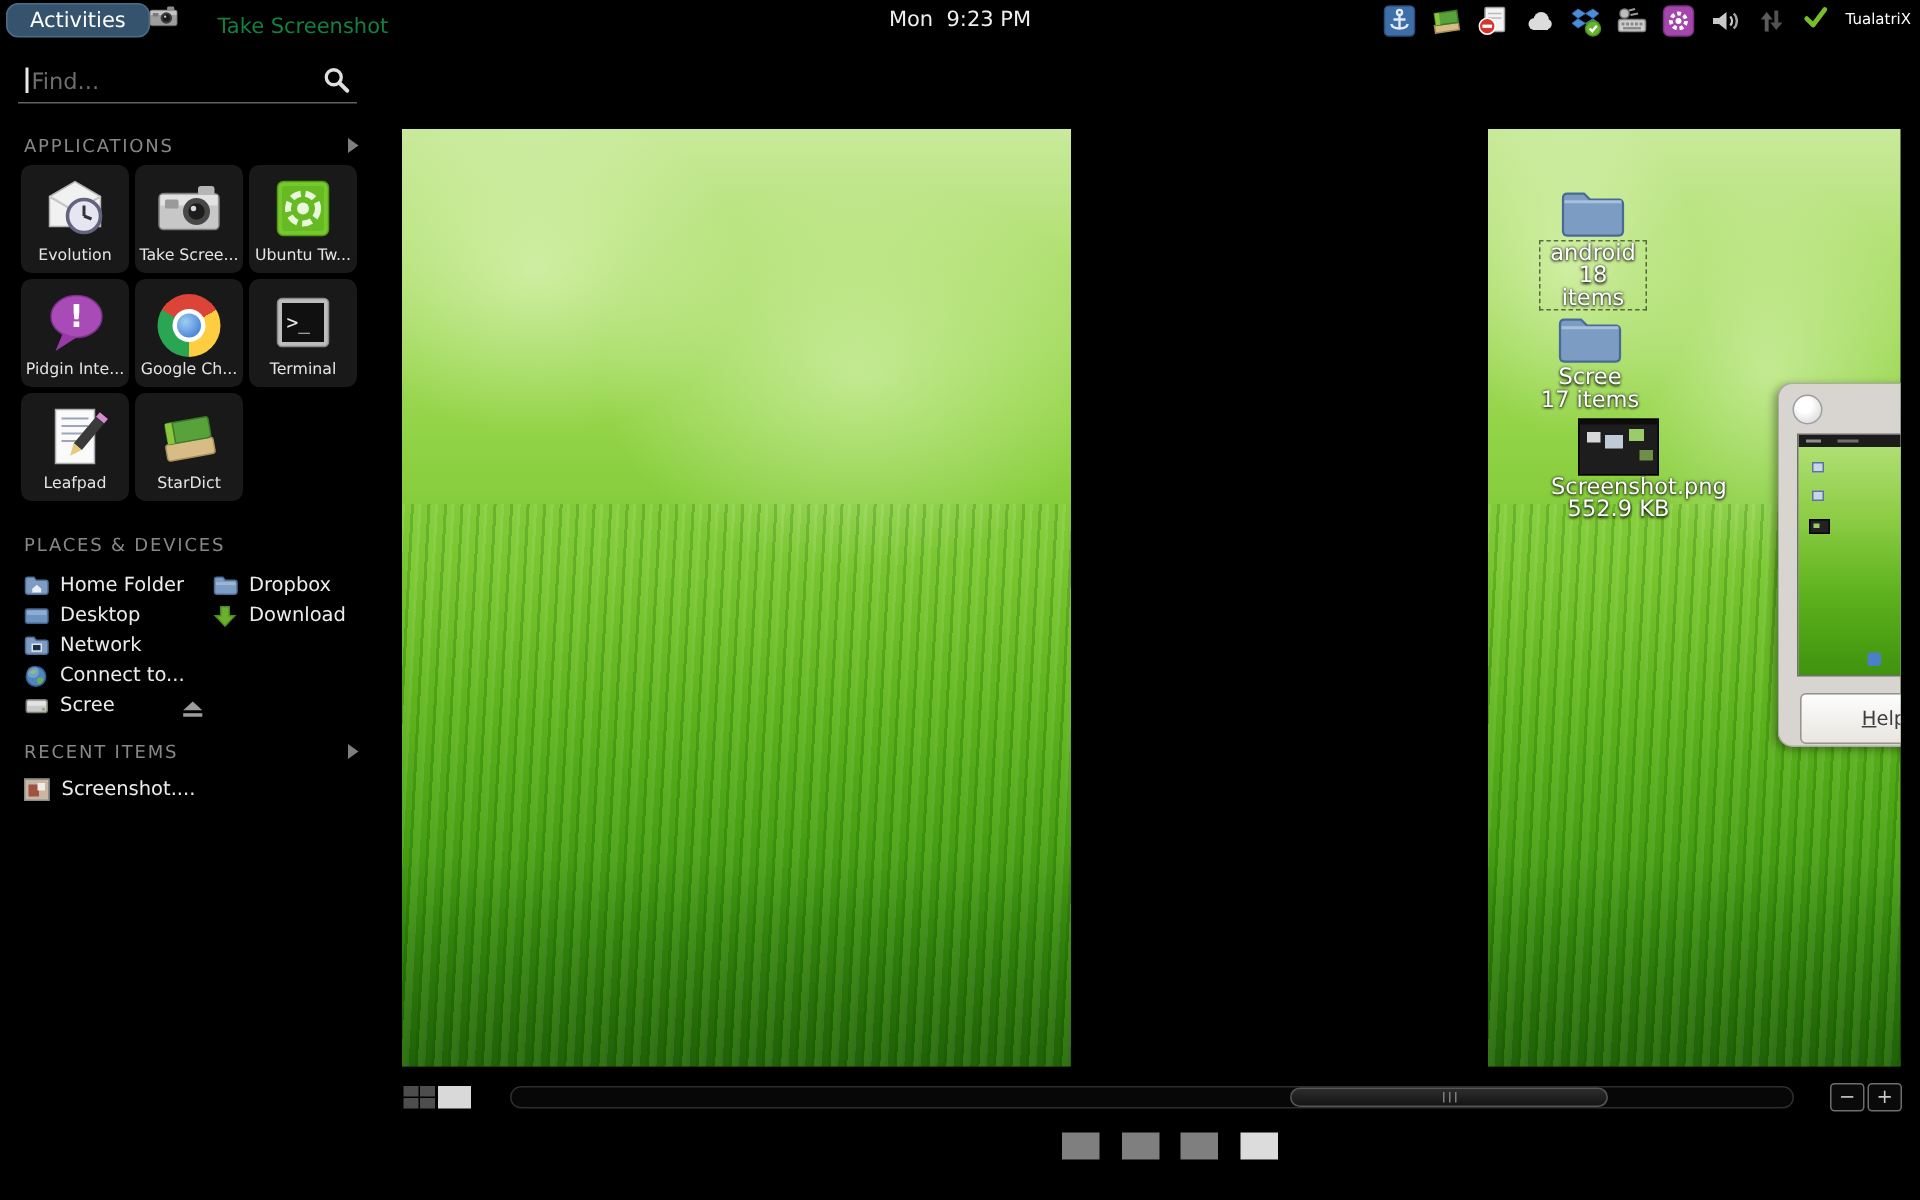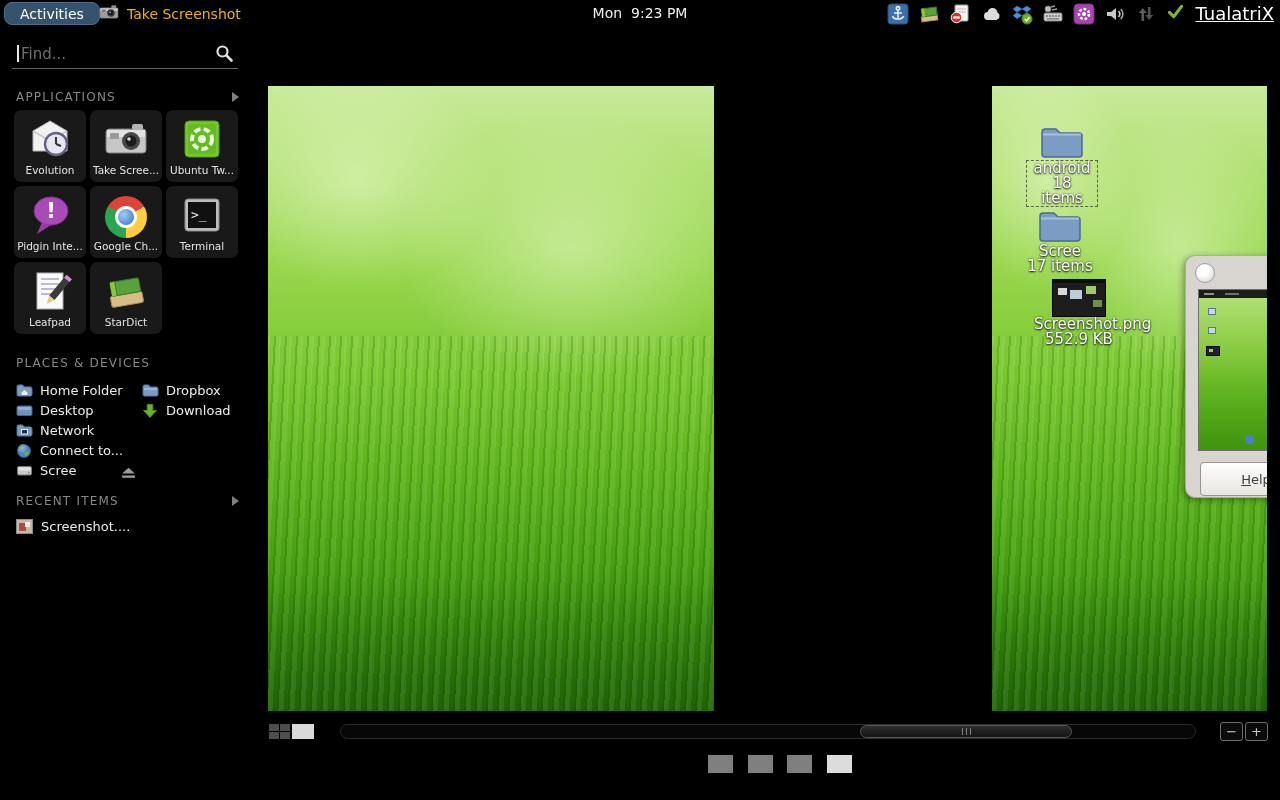--- a/index.html
+++ b/index.html
@@ -4,27 +4,27 @@
 <style>
   * { margin:0; padding:0; box-sizing:border-box; }
   html,body { background:#000; }
   body { font-family:"DejaVu Sans","Liberation Sans",sans-serif; }
   .screen { position:relative; width:1280px; height:800px; background:#000; overflow:hidden; }
 
   
   .topbar { position:absolute; left:0; top:0; width:1280px; height:27px; background:#000; }
   .activities { position:absolute; left:4px; top:2px; height:23px; padding:0 15px; line-height:22px;
     color:#fff; font-size:14px; background:#36536d; border:1px solid #4d6c88; border-radius:8px; }
-  .appmenu { position:absolute; left:97px; top:1px; height:25px; display:flex; align-items:center; gap:6px;
-    color:#eab308; font-size:14px; }
+  .appmenu { position:absolute; left:97px; top:1px; height:25px; display:flex; align-items:flex-end; gap:24px;
+    color:#15803d; font-size:14px; }
   .clock { position:absolute; left:50%; top:5px; transform:translateX(-50%); color:#efefef; font-size:14px; white-space:pre; }
   .tray { position:absolute; right:6px; top:2px; height:23px; display:flex; align-items:center; gap:9px; }
   .ticon { width:22px; height:22px; display:inline-block; }
   .ticon svg { display:block; }
-  .uname { color:#fff; font-size:18px; margin-left:1px;text-decoration:underline; }
+  .uname { color:#fff; font-size:10px; margin-left:1px; }
 
   
   .dash { position:absolute; left:0; top:27px; width:256px; height:773px; }
   .searchbox { position:absolute; left:12px; top:14px; width:226px; height:28px; border-bottom:1px solid #606060; }
   .caret { position:absolute; left:5px; top:4px; width:2px; height:17px; background:#e8e8e8; }
   .searchbox input { position:absolute; left:9px; top:2px; width:180px; height:22px; background:transparent; border:none;
     outline:none; color:#ccc; font-size:15px; font-family:inherit; }
   .searchbox input::placeholder { color:#6d6d6d; opacity:1; }
   .mag { position:absolute; right:4px; top:3px; }
   .sechead { position:absolute; left:16px; right:14px; height:14px; color:#878787; font-size:12px; letter-spacing:1.2px; }

